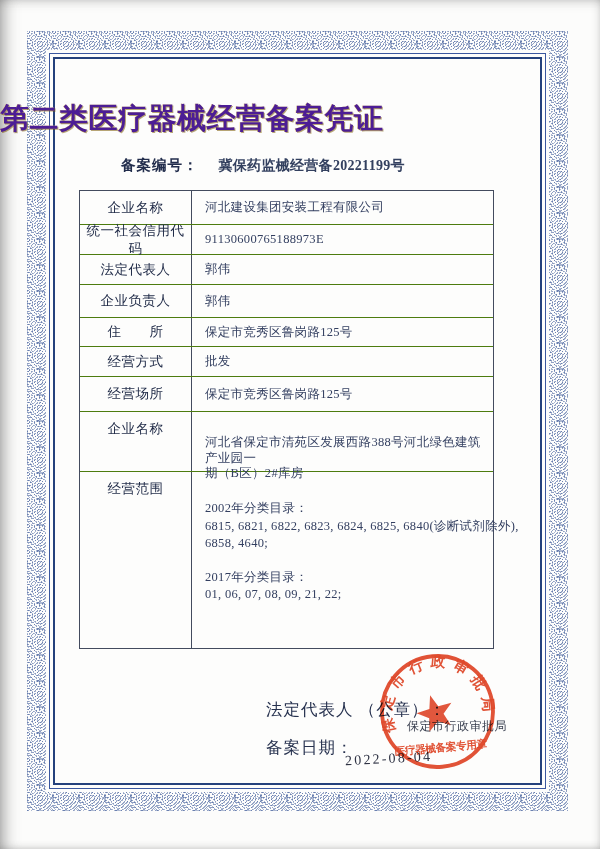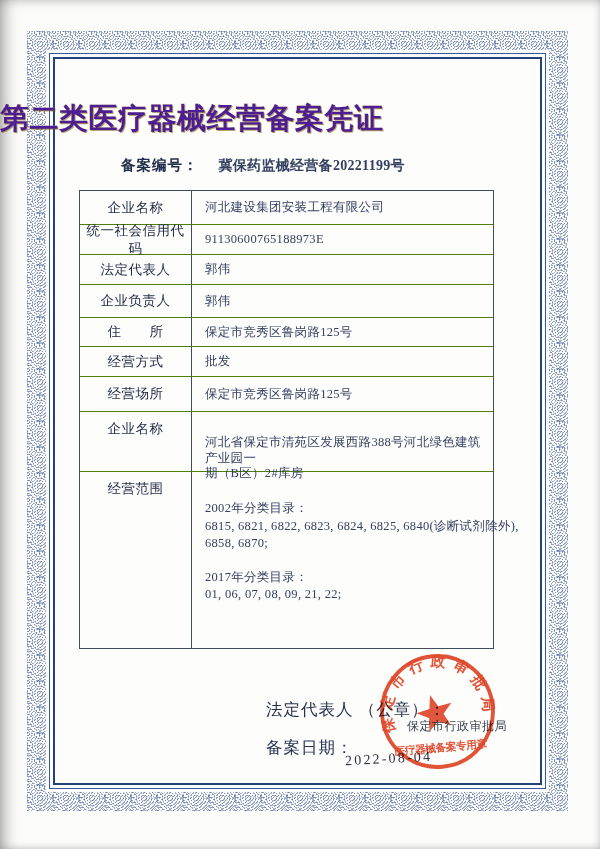--- a/index.html
+++ b/index.html
@@ -131,21 +131,21 @@
       <div class="tvalue">
         <div class="vline wrap">河北省保定市清苑区发展西路388号河北绿色建筑产业园一</div>
         <div class="vline wrap">期（B区）2#库房</div>
       </div>
     </div>
     <div class="trow r8 top-align">
       <div class="tlabel">经营范围</div>
       <div class="tvalue">
         <div class="vline">2002年分类目录：</div>
         <div class="vline">6815, 6821, 6822, 6823, 6824, 6825, 6840(诊断试剂除外),</div>
-        <div class="vline">6858, 6870;</div>
+        <div class="vline">6858, 4640;</div>
         <div class="vline gap">2017年分类目录：</div>
         <div class="vline">01, 06, 07, 08, 09, 21, 22;</div>
       </div>
     </div>
   </div>
 
   <div class="f-label dept-label">法定代表人 （公章）：</div>
   <div class="dept-value">保定市行政审批局</div>
   <div class="f-label date-label">备案日期：</div>
   <div class="date-value">2022-08-04</div>

